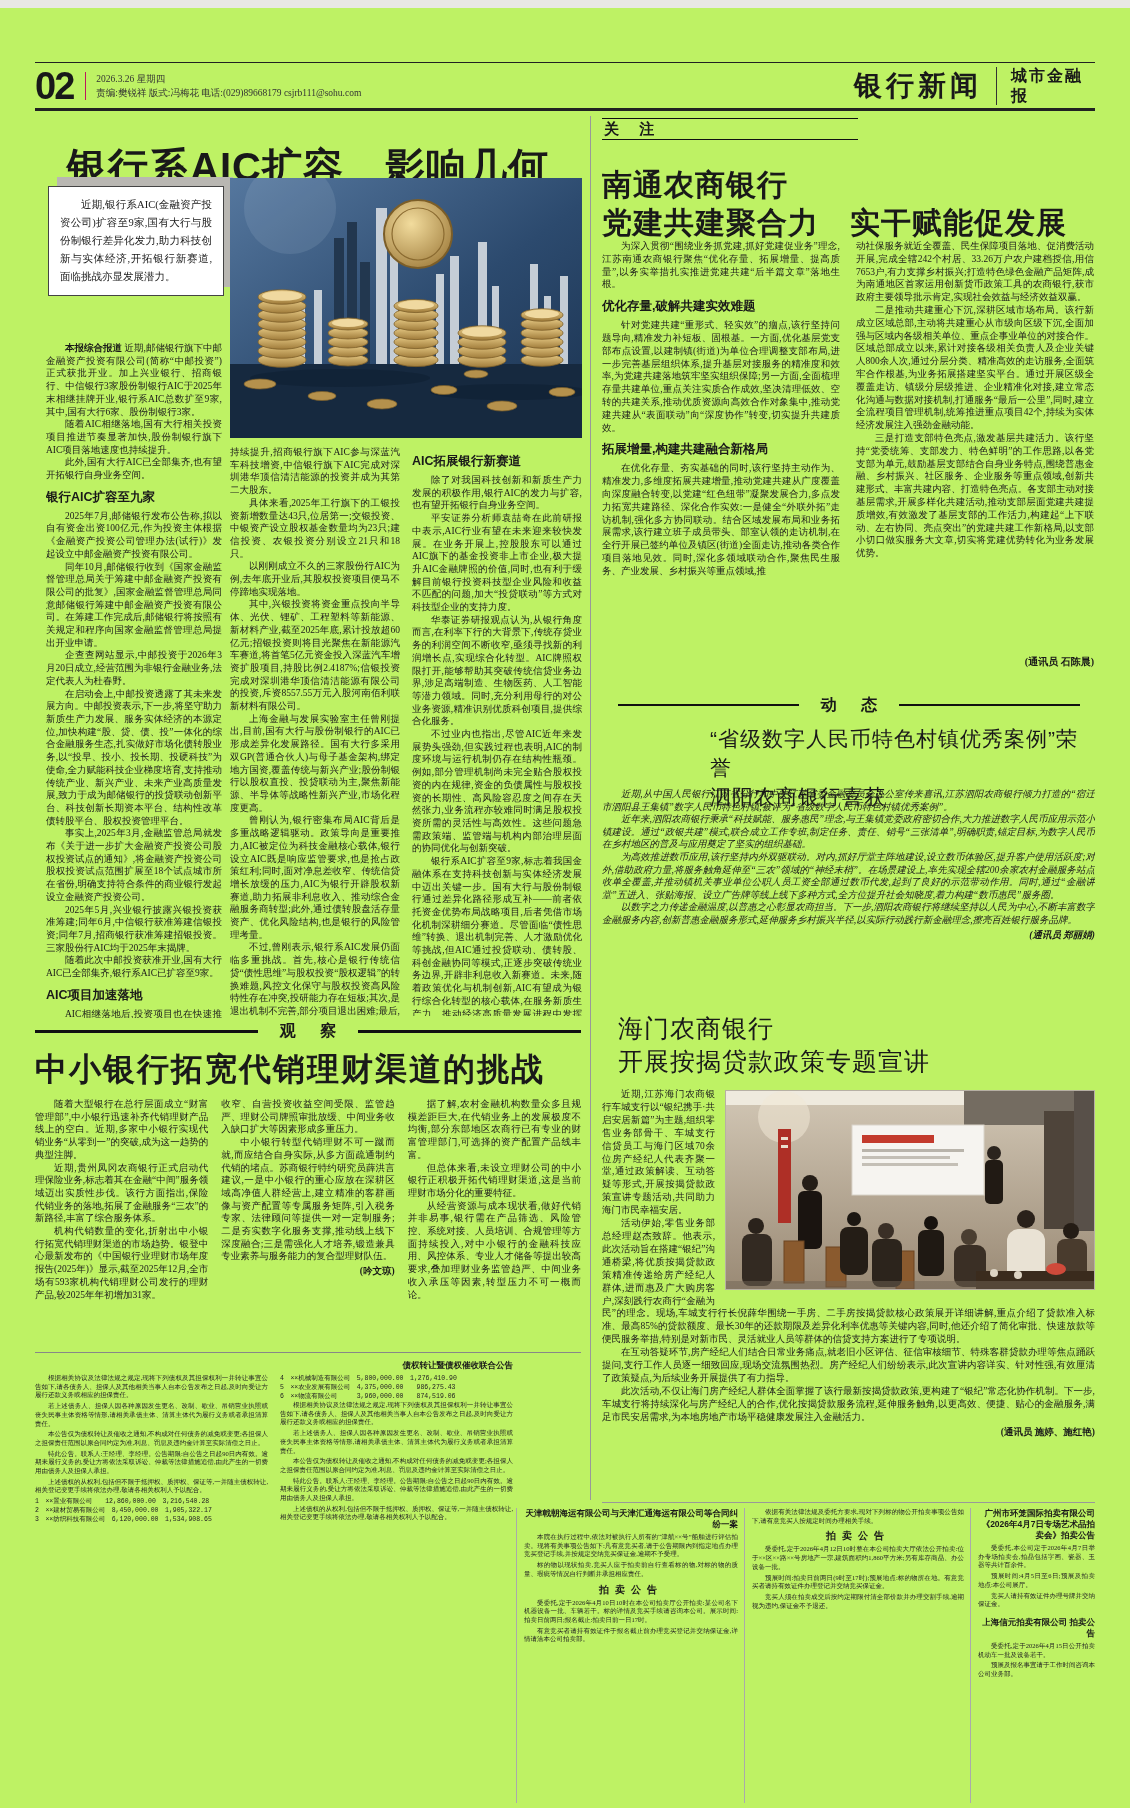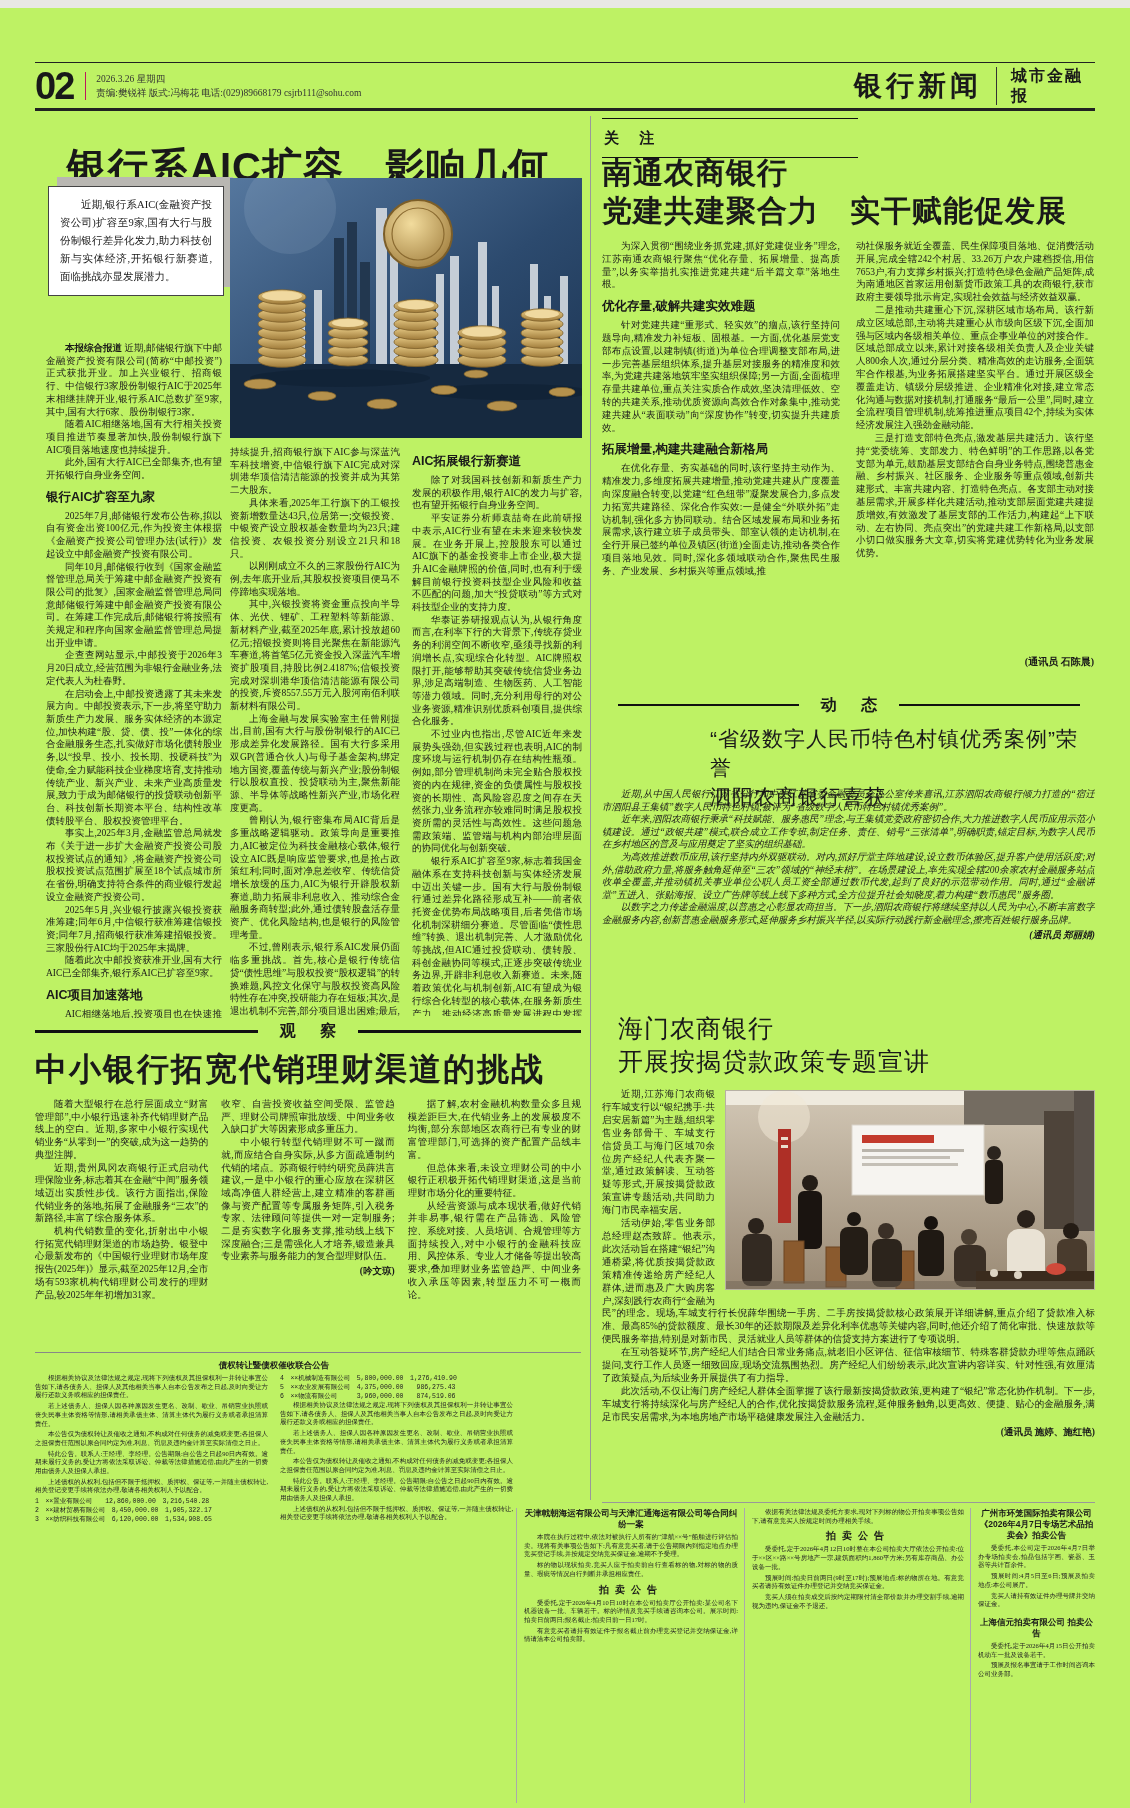--- a/index.html
+++ b/index.html
@@ -29,22 +29,22 @@
   .cont{text-indent:0;}
   .subhead{font:bold 12.5px/16px "Liberation Sans",sans-serif;text-indent:0;margin:7px 0 5px;}
   .byline{margin:2px 0 0;text-indent:0;text-align:right;font-weight:bold;}
   .illus{position:absolute;left:230px;top:170px;width:352px;height:260px;}
 
   
   .vmain{left:590px;top:108px;width:1px;height:1384px;}
 
   
   .focus-label{position:absolute;left:602px;top:110px;width:252px;border-top:1.5px solid #111;border-bottom:1.5px solid #111;
-               padding:11px 2px;font:bold 15px/16px "Liberation Sans",sans-serif;letter-spacing:8px;}
-  .focus-title{position:absolute;left:602px;top:146px;width:494px;font:bold 30px/38px "Liberation Sans",sans-serif;letter-spacing:1px;}
+               padding:2px 2px;font:bold 15px/16px "Liberation Sans",sans-serif;letter-spacing:8px;}
+  .focus-title{position:absolute;left:602px;top:158px;width:494px;font:bold 30px/38px "Liberation Sans",sans-serif;letter-spacing:1px;}
   .rcol{position:absolute;overflow:hidden;font:9.5px/12.8px "Liberation Serif",serif;text-align:justify;}
   .abs-byline{position:absolute;left:602px;top:648px;width:492px;text-align:right;font:bold 10px/12px "Liberation Serif",serif;}
 
   .divider{position:absolute;display:flex;align-items:center;gap:12px;}
   .divider .rule{flex:1;height:2px;background:#111;}
   .divider .dlabel{font:bold 16px/18px "Liberation Sans",sans-serif;letter-spacing:10px;padding-left:10px;}
 
   .dyn-title{position:absolute;left:602px;top:716px;width:494px;padding-left:108px;box-sizing:border-box;
              font:21px/29px "Liberation Sans",sans-serif;letter-spacing:1px;}
   .hm-title{position:absolute;left:602px;top:1004px;width:494px;padding-left:16px;box-sizing:border-box;
@@ -54,21 +54,21 @@
   .hm-photo{float:right;width:368px;height:198px;margin:2px 0 8px 10px;border:1px solid #b7b0a4;}
 
   
   .observe{position:absolute;left:35px;top:1014px;width:546px;height:330px;border-bottom:1px solid #888;}
   .obs-title{font:bold 32px/42px "Liberation Sans",sans-serif;letter-spacing:2px;margin:8px 0 8px;}
   .obs-cols{display:flex;gap:13px;height:238px;overflow:hidden;}
   .obs-col{flex:1;overflow:hidden;font:9.5px/12.7px "Liberation Serif",serif;text-align:justify;}
 
   
   .ads{position:absolute;overflow:hidden;}
-  .ad-title{font:bold 8.5px/11px "Liberation Sans",sans-serif;text-align:center;margin:0 0 3px;}
+  .ad-title{font:bold 8.5px/11px "Liberation Sans",sans-serif;text-align:right;margin:0 0 3px;}
   .ad-sub{font:bold 10px/14px "Liberation Sans",sans-serif;text-align:center;letter-spacing:6px;margin:4px 0 2px;}
   .tinyline{font:6.5px/8.7px "Liberation Serif",serif;margin:0 0 2px;text-indent:2em;text-align:justify;color:#222;}
   .tinyrow{font:6.5px/9px "Liberation Mono","DejaVu Sans Mono",monospace;margin:0;white-space:nowrap;color:#222;}
   .ad-cols{column-count:2;column-gap:12px;height:404px;overflow:hidden;}
   .vads{top:1500px;width:1px;height:295px;background:#aaa;position:absolute;}
 </style>
 </head>
 <body>
 
 <div class="sheet">

